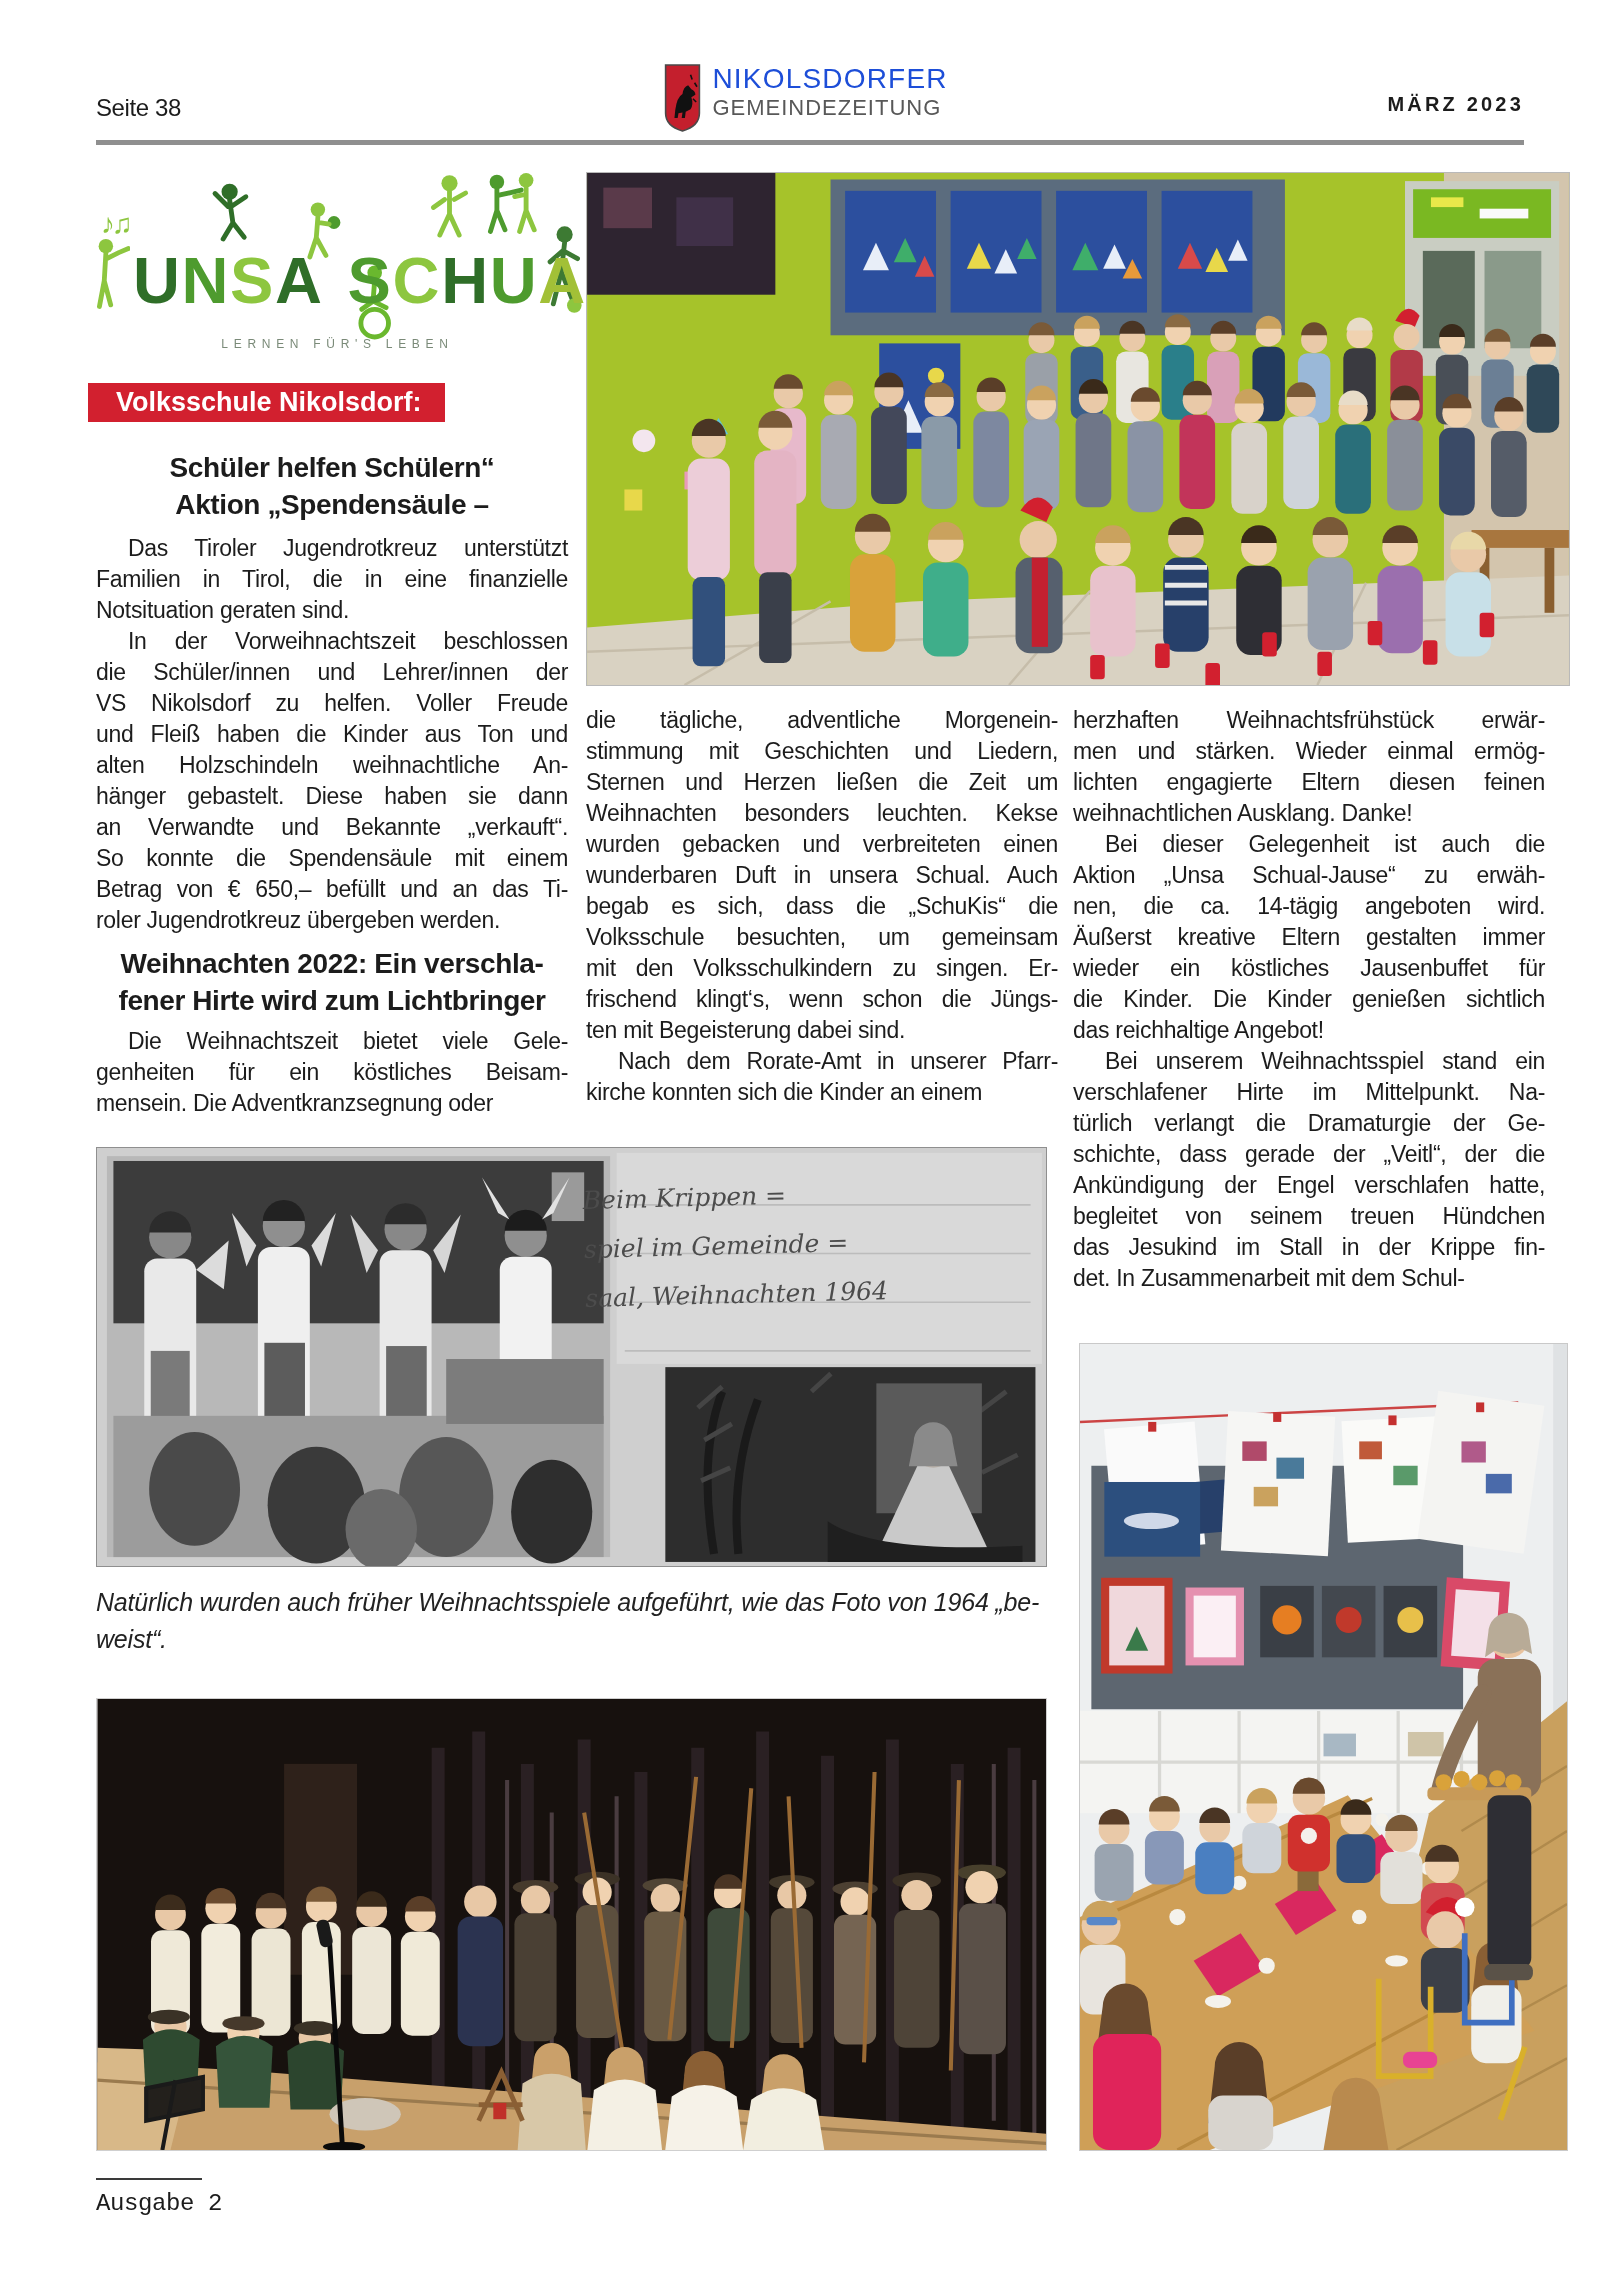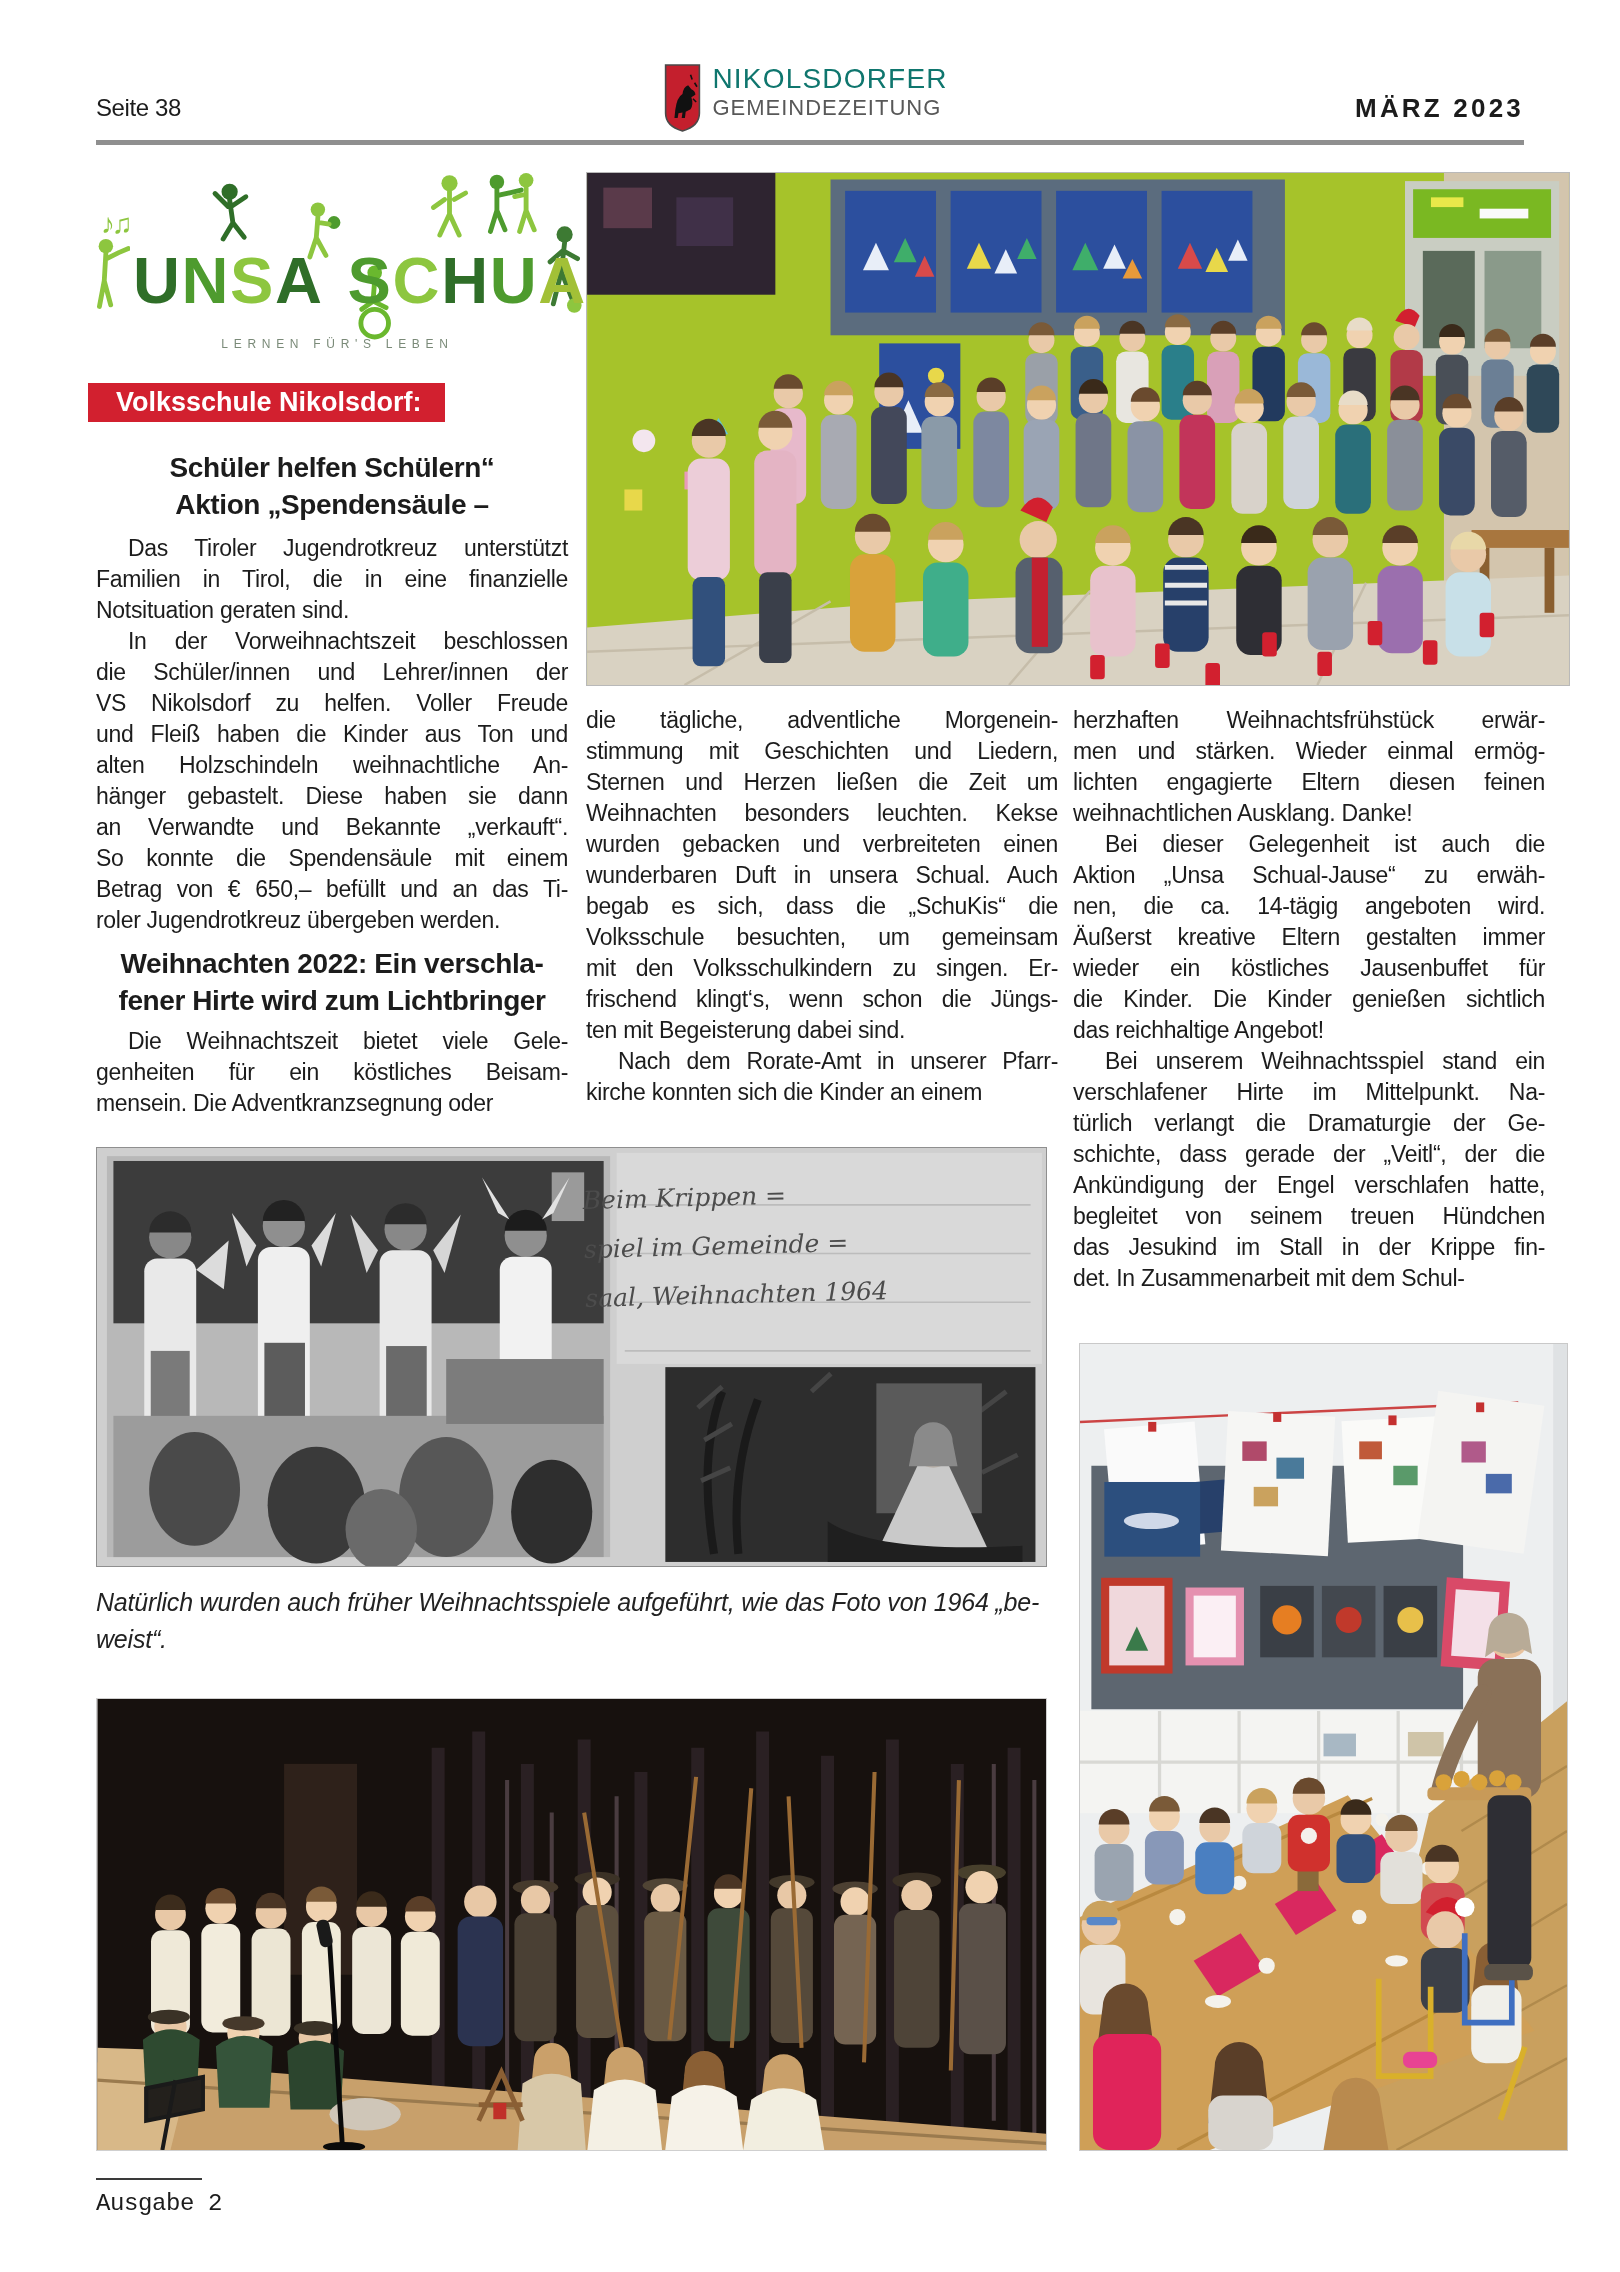--- a/index.html
+++ b/index.html
@@ -1,24 +1,24 @@
 <!DOCTYPE html>
 <html style="font-size:13px"><head>
 <meta charset="utf-8">
 <style>
   html,body{margin:0;padding:0;background:#e8e8e8;}
   .page{position:relative;width:1620px;height:2273px;background:#ffffff;margin:0 auto;
         font-family:"Liberation Sans",sans-serif;color:#1c1c1c;overflow:hidden;}
 
   
   .pagenum{position:absolute;left:96px;top:94px;font-size:24px;font-weight:400;letter-spacing:-0.4px;}
-  .issue{position:absolute;right:96px;top:93px;font-size:26px;font-weight:700;letter-spacing:3.2px;}
+  .issue{position:absolute;right:96px;top:93px;font-size:20px;font-weight:700;letter-spacing:3.2px;}
   .masthead{position:absolute;left:664px;top:63px;display:flex;align-items:flex-start;}
   .crest{width:37px;height:70px;margin-right:11.4px;}
-  .mast-t1{font-size:28px;letter-spacing:1.2px;color:#0f766e;font-weight:400;line-height:32px;}
+  .mast-t1{font-size:28px;letter-spacing:1.2px;color:#1d4ed8;font-weight:400;line-height:32px;}
   .mast-t2{font-size:22px;letter-spacing:1px;color:#585858;font-weight:400;line-height:26px;}
   .hrule{position:absolute;left:96px;top:140px;width:1428px;height:4.9px;background:#8f8f8f;}
 
   
   .slogo{position:absolute;left:104px;top:193px;width:459px;height:185px;}
   .slogo .letters{position:absolute;left:29px;top:50px;width:422px;font-size:65px;font-weight:700;
                   letter-spacing:1.6px;white-space:nowrap;}
   .slogo .w2{margin-left:24px;}
   .g0{color:#8dc63f;} .g1{color:#4e9b2e;} .g2{color:#2f6e28;} .g3{color:#a2c037;}
   .tagline{position:absolute;left:4px;top:144px;width:100%;text-align:center;font-size:12px;

